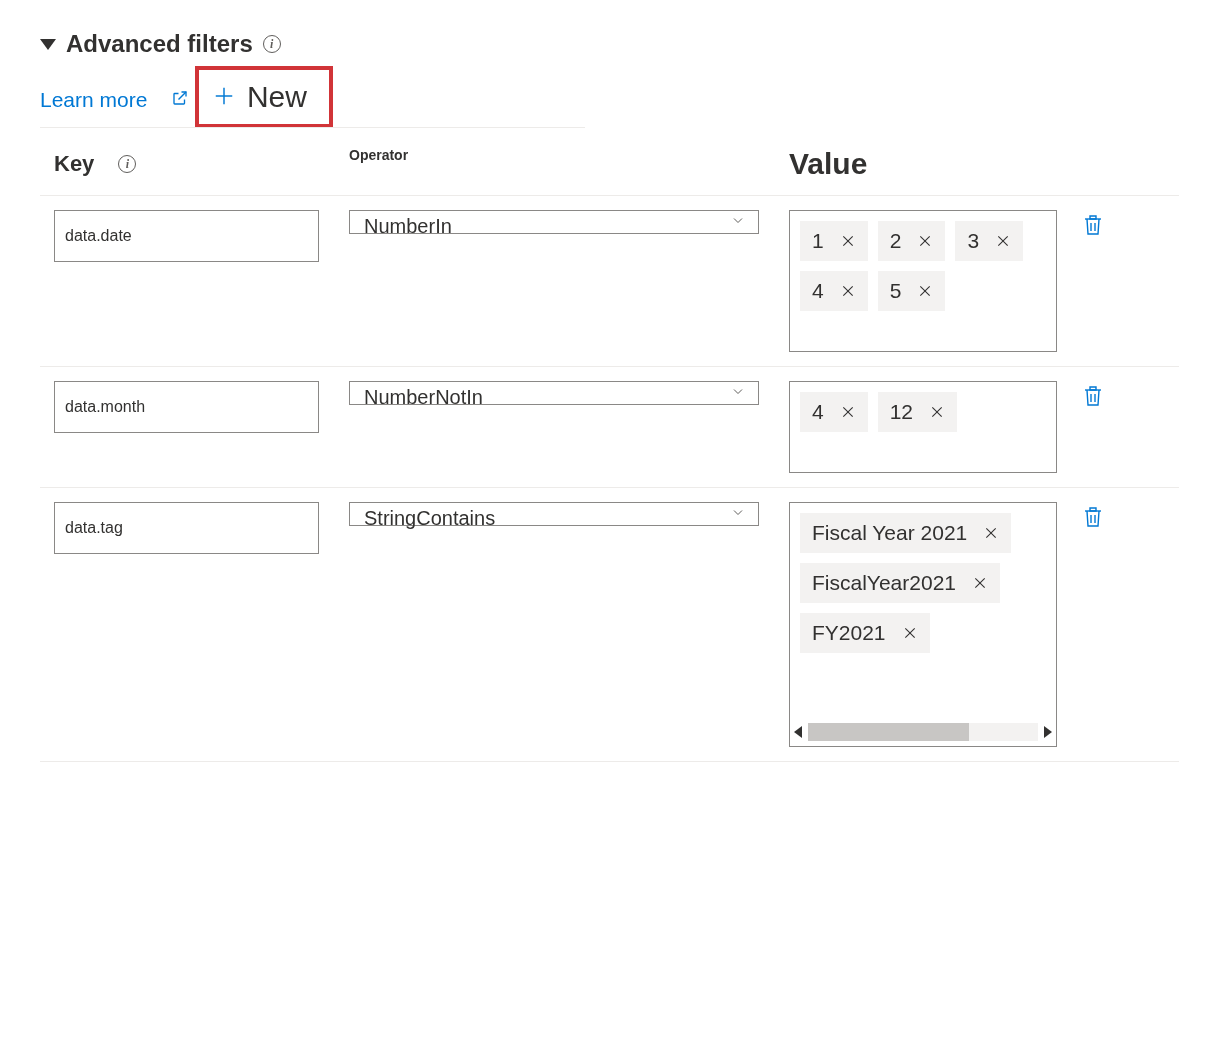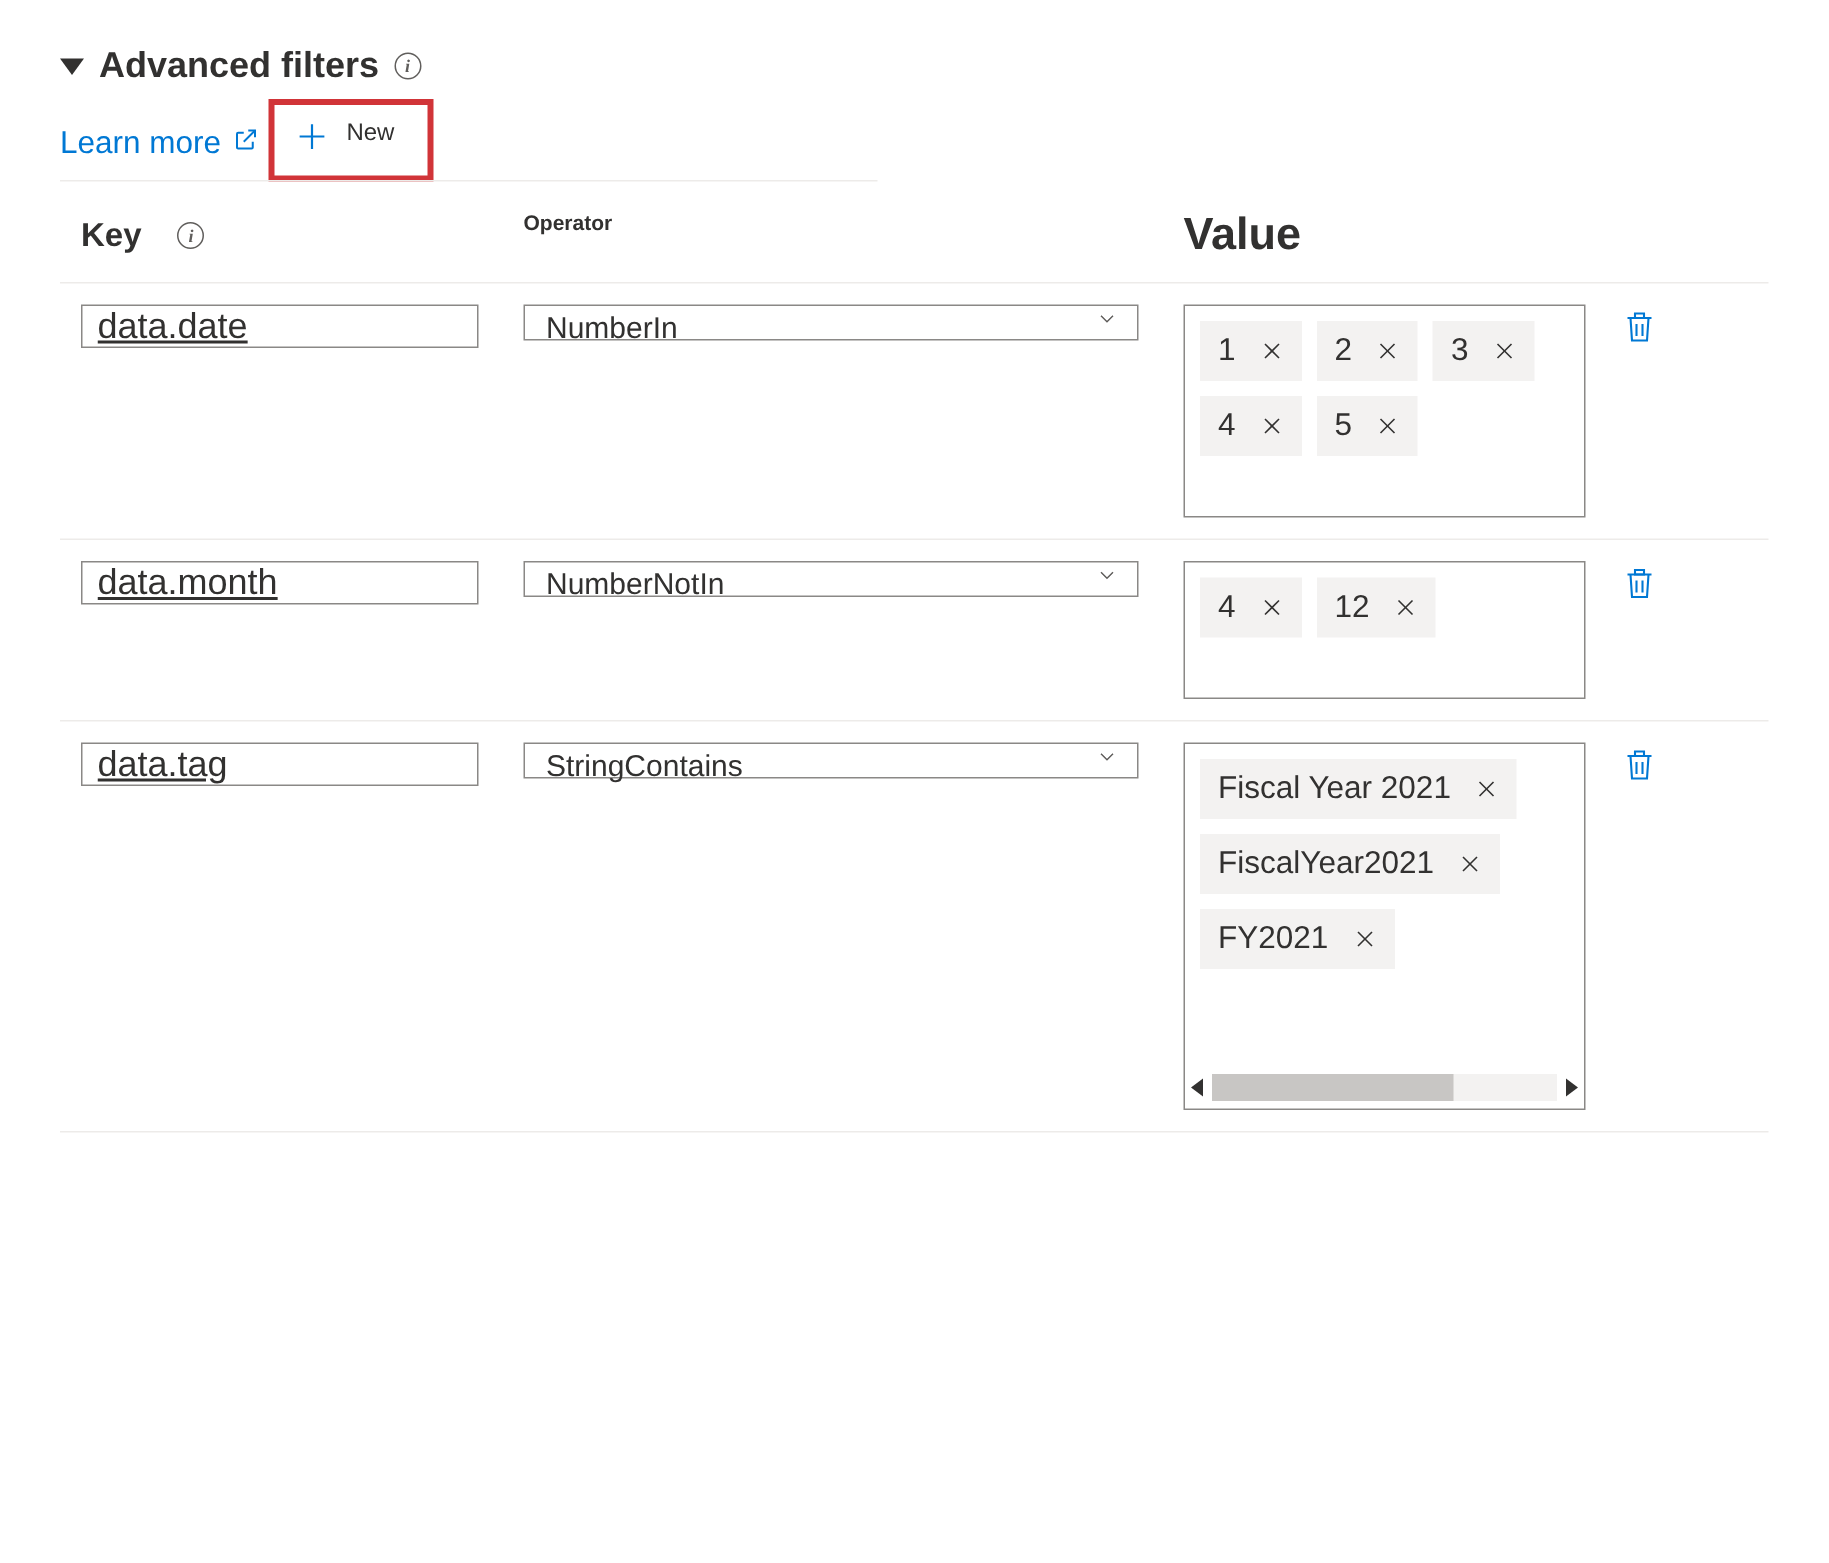--- a/index.html
+++ b/index.html
@@ -30,34 +30,34 @@
       font-size: 12px;
       font-style: italic;
       font-family: Georgia, serif;
       color: #605e5c;
       line-height: 1;
     }
     .learn-more {
       color: #0078d4;
       display: inline-flex;
       align-items: flex-start;
-      gap: 8px;
+      gap: 24px;
       font-size: 21px;
       margin-bottom: 0;
       cursor: pointer;
     }
     .external-icon svg { width: 18px; height: 18px; stroke: #0078d4; fill: none; stroke-width: 1.8; }
     .new-wrap {
       display: inline-flex;
       align-items: flex-start;
       gap: 12px;
       padding: 10px 22px 10px 14px;
       border: 4px solid #d13438;
       cursor: pointer;
-      font-size: 16px;
+      font-size: 30px;
     }
     .plus-icon svg { width: 22px; height: 22px; stroke: #0078d4; stroke-width: 1.6; }
     .divider { border-top: 1px solid #edebe9; margin: 0 0 18px 0; width: 545px; position: relative; top: -1px; }
     .columns {
       display: flex;
       gap: 0;
       padding: 0 0 14px 14px;
       border-bottom: 1px solid #edebe9;
     }
     .col-key { width: 295px; display:flex; align-items:center; gap:24px; font-size:22px; font-weight:600; }
@@ -68,27 +68,26 @@
       align-items: flex-start;
       padding: 14px 0 14px 14px;
       border-bottom: 1px solid #edebe9;
     }
     .filter-row .cell-key { width: 295px; padding-right: 30px; }
     .filter-row .cell-op  { width: 440px; padding-right: 30px; }
     .filter-row .cell-val { width: 268px; }
     .filter-row .cell-del { width: 60px; padding-left: 24px; padding-top: 2px; }
     .text-input {
       width: 100%;
-      height: 29px;
+      height: 52px;
       border: 1px solid #8a8886;
       padding: 4px 10px;
-      font-size: 24px;
+      font-size: 16px;
       color: #323130;
       background: transparent;
-      text-decoration: underline;
     }
     .select-box {
       position: relative;
       width: 100%;
       height: 24px;
       border: 1px solid #8a8886;
       padding: 4px 38px 4px 14px;
       font-size: 20px;
       color: #323130;
       display: flex;

